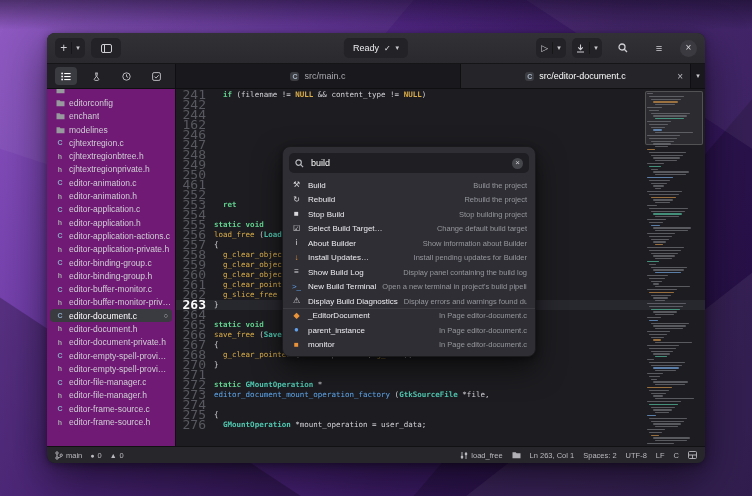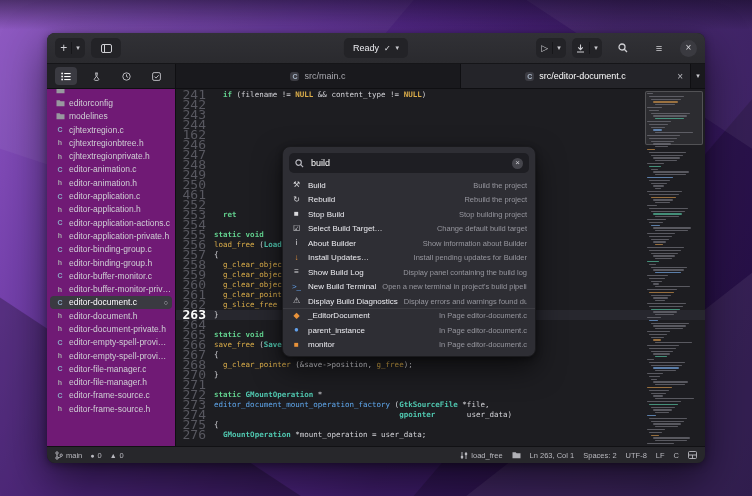--- a/index.html
+++ b/index.html
@@ -232,20 +232,28 @@
                 </svg>
               </span>
               <span class="tree-label">editorconfig</span>
             </div>
             <div class="tree-row">
               <span class="tree-ic">
                 <svg width="9" height="8" viewBox="0 0 9 8">
                   <path d="M0.5 1.2h3.2l0.9 1.1h3.9v4.9H0.5z" fill="#98989f"></path>
                 </svg>
               </span>
+              <span class="tree-label">enchant</span>
+            </div>
+            <div class="tree-row">
+              <span class="tree-ic">
+                <svg width="9" height="8" viewBox="0 0 9 8">
+                  <path d="M0.5 1.2h3.2l0.9 1.1h3.9v4.9H0.5z" fill="#98989f"></path>
+                </svg>
+              </span>
               <span class="tree-label">modelines</span>
             </div>
             <div class="tree-row">
               <span class="tree-ic t-c">C</span>
               <span class="tree-label">cjhtextregion.c</span>
             </div>
             <div class="tree-row">
               <span class="tree-ic t-h">h</span>
               <span class="tree-label">cjhtextregionbtree.h</span>
             </div>
@@ -329,21 +337,20 @@
             <div class="tree-row">
               <span class="tree-ic t-h">h</span>
               <span class="tree-label">editor-frame-source.h</span>
             </div>
           </div>
       </div>
       <div class="editor">
         <div class="code-area">
             <div class="code-row"><span class="ln">241</span><span class="code"><span class="seg-pl">  </span><span class="seg-kw">if</span><span class="seg-pl"> (filename != </span><span class="seg-co">NULL</span><span class="seg-pl"> &amp;&amp; content_type != </span><span class="seg-co">NULL</span><span class="seg-pl">)</span></span></div>
             <div class="code-row"><span class="ln">242</span><span class="code"></span></div>
-            <div class="code-row"><span class="ln">243</span><span class="code"></span></div>
             <div class="code-row"><span class="ln">244</span><span class="code"></span></div>
             <div class="code-row"><span class="ln">162</span><span class="code"></span></div>
             <div class="code-row"><span class="ln">246</span><span class="code"></span></div>
             <div class="code-row"><span class="ln">247</span><span class="code"></span></div>
             <div class="code-row"><span class="ln">248</span><span class="code"></span></div>
             <div class="code-row"><span class="ln">249</span><span class="code"></span></div>
             <div class="code-row"><span class="ln">250</span><span class="code"></span></div>
             <div class="code-row"><span class="ln">461</span><span class="code"></span></div>
             <div class="code-row"><span class="ln">252</span><span class="code"></span></div>
             <div class="code-row"><span class="ln">253</span><span class="code"><span class="seg-pl">  </span><span class="seg-kw">ret</span></span></div>
@@ -359,21 +366,21 @@
             <div class="code-row current"><span class="ln">263</span><span class="code"><span class="seg-pl">}</span></span></div>
             <div class="code-row"><span class="ln">264</span><span class="code"></span></div>
             <div class="code-row"><span class="ln">265</span><span class="code"><span class="seg-kw">static</span><span class="seg-pl"> </span><span class="seg-kw">void</span></span></div>
             <div class="code-row"><span class="ln">266</span><span class="code"><span class="seg-fn">save_free</span><span class="seg-pl"> (</span><span class="seg-ty">Save</span><span class="seg-pl"> *save)</span></span></div>
             <div class="code-row"><span class="ln">267</span><span class="code"><span class="seg-pl">{</span></span></div>
             <div class="code-row"><span class="ln">268</span><span class="code"><span class="seg-pl">  </span><span class="seg-fn">g_clear_pointer</span><span class="seg-pl"> (&amp;save-&gt;position, </span><span class="seg-fn">g_free</span><span class="seg-pl">);</span></span></div>
             <div class="code-row"><span class="ln">270</span><span class="code"><span class="seg-pl">}</span></span></div>
             <div class="code-row"><span class="ln">271</span><span class="code"></span></div>
             <div class="code-row"><span class="ln">272</span><span class="code"><span class="seg-kw">static</span><span class="seg-pl"> </span><span class="seg-ty">GMountOperation</span><span class="seg-pl"> *</span></span></div>
             <div class="code-row"><span class="ln">273</span><span class="code"><span class="seg-fd">editor_document_mount_operation_factory</span><span class="seg-pl"> (</span><span class="seg-ty">GtkSourceFile</span><span class="seg-pl"> *file,</span></span></div>
-            <div class="code-row"><span class="ln">274</span><span class="code"><span class="seg-pl">                                         </span><span class="seg-ty">gpointer</span><span class="seg-pl">       user_data)</span></span></div>
+            <div class="code-row"><span class="ln">274</span></div>
             <div class="code-row"><span class="ln">275</span><span class="code"><span class="seg-pl">{</span></span></div>
             <div class="code-row"><span class="ln">276</span><span class="code"><span class="seg-pl">  </span><span class="seg-ty">GMountOperation</span><span class="seg-pl"> *mount_operation = user_data;</span></span></div>
           </div>
         <div class="minimap">
           <div class="mm-view"></div>
           <div class="mm-content">
               <div class="mm-bar" style="width: 6px; left: 2px; top: 4px; background: rgb(110, 110, 118);"></div>
               <div class="mm-bar" style="width: 35px; left: 4px; top: 6.8px; background: rgb(110, 110, 118);"></div>
               <div class="mm-bar" style="width: 30px; left: 6px; top: 9.6px; background: rgb(110, 110, 118);"></div>
               <div class="mm-bar" style="width: 25px; left: 8px; top: 12.4px; background: rgb(192, 138, 69);"></div>

